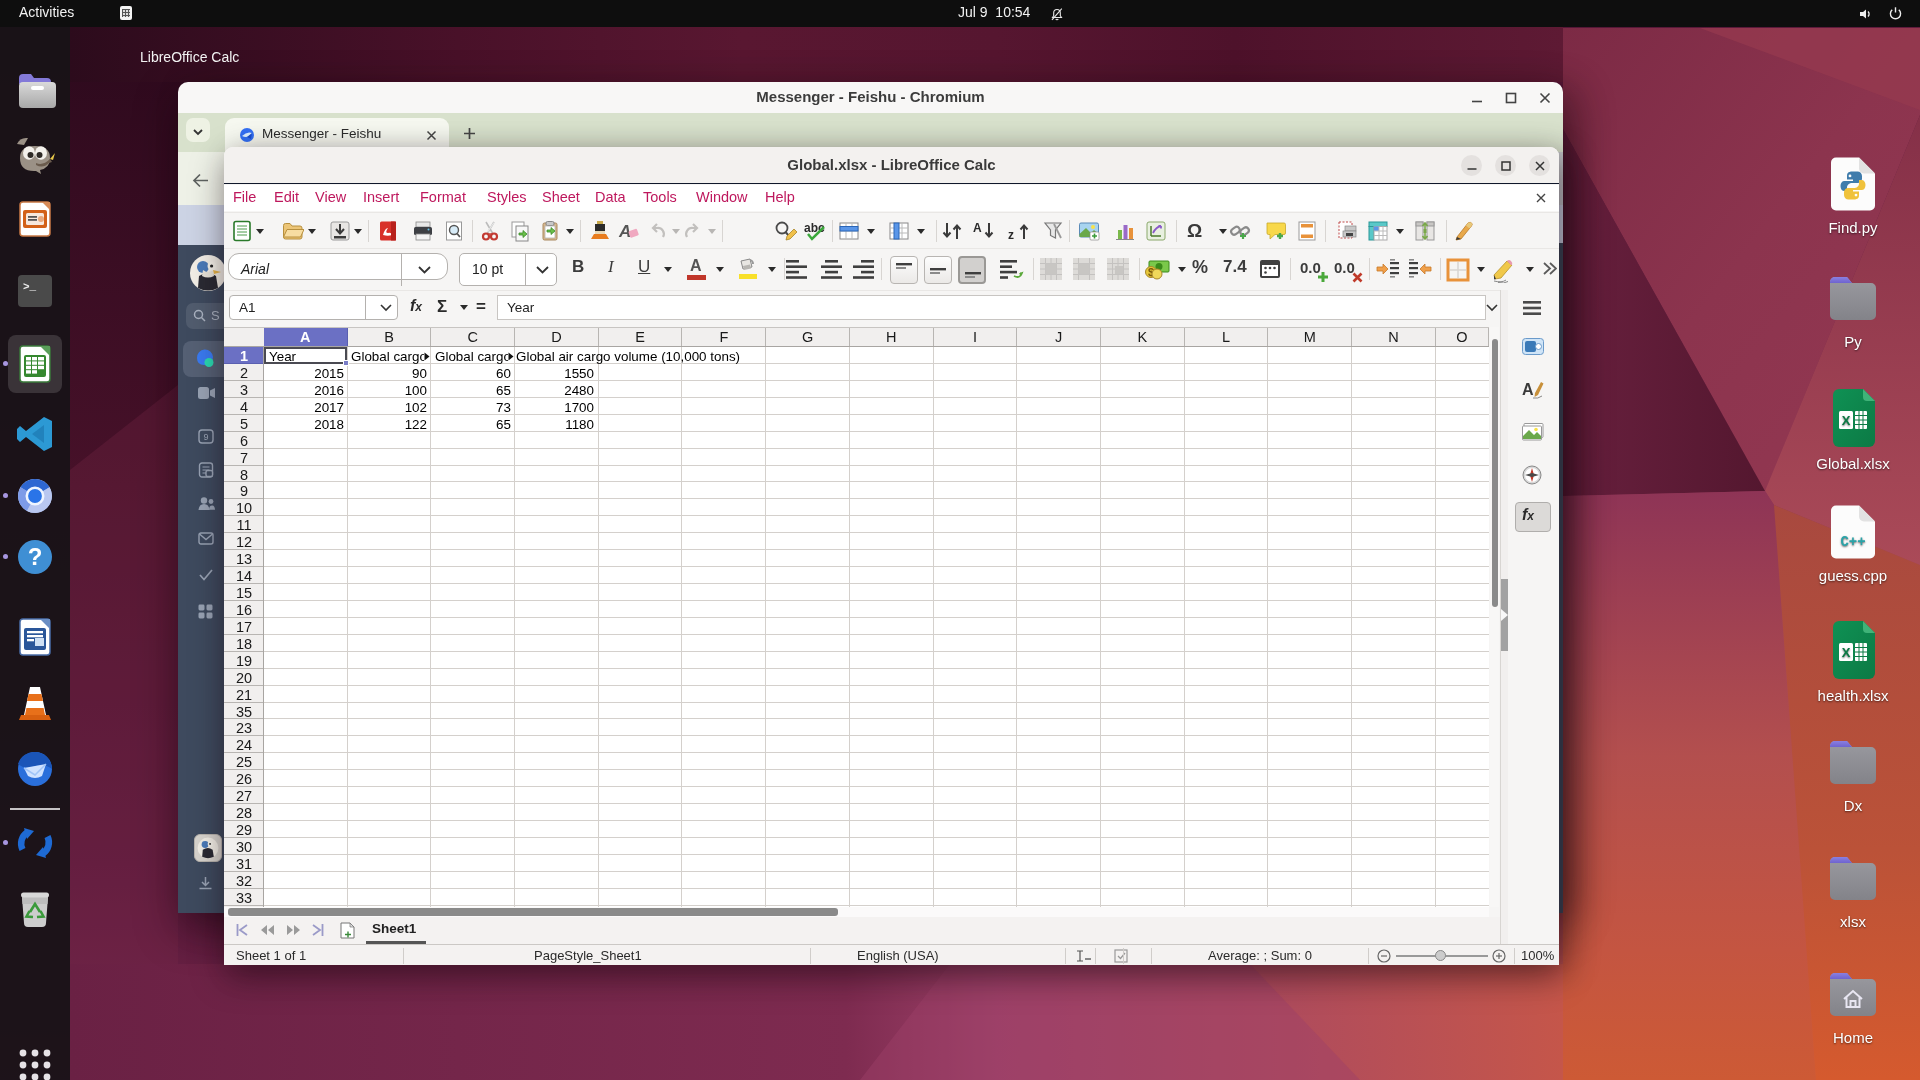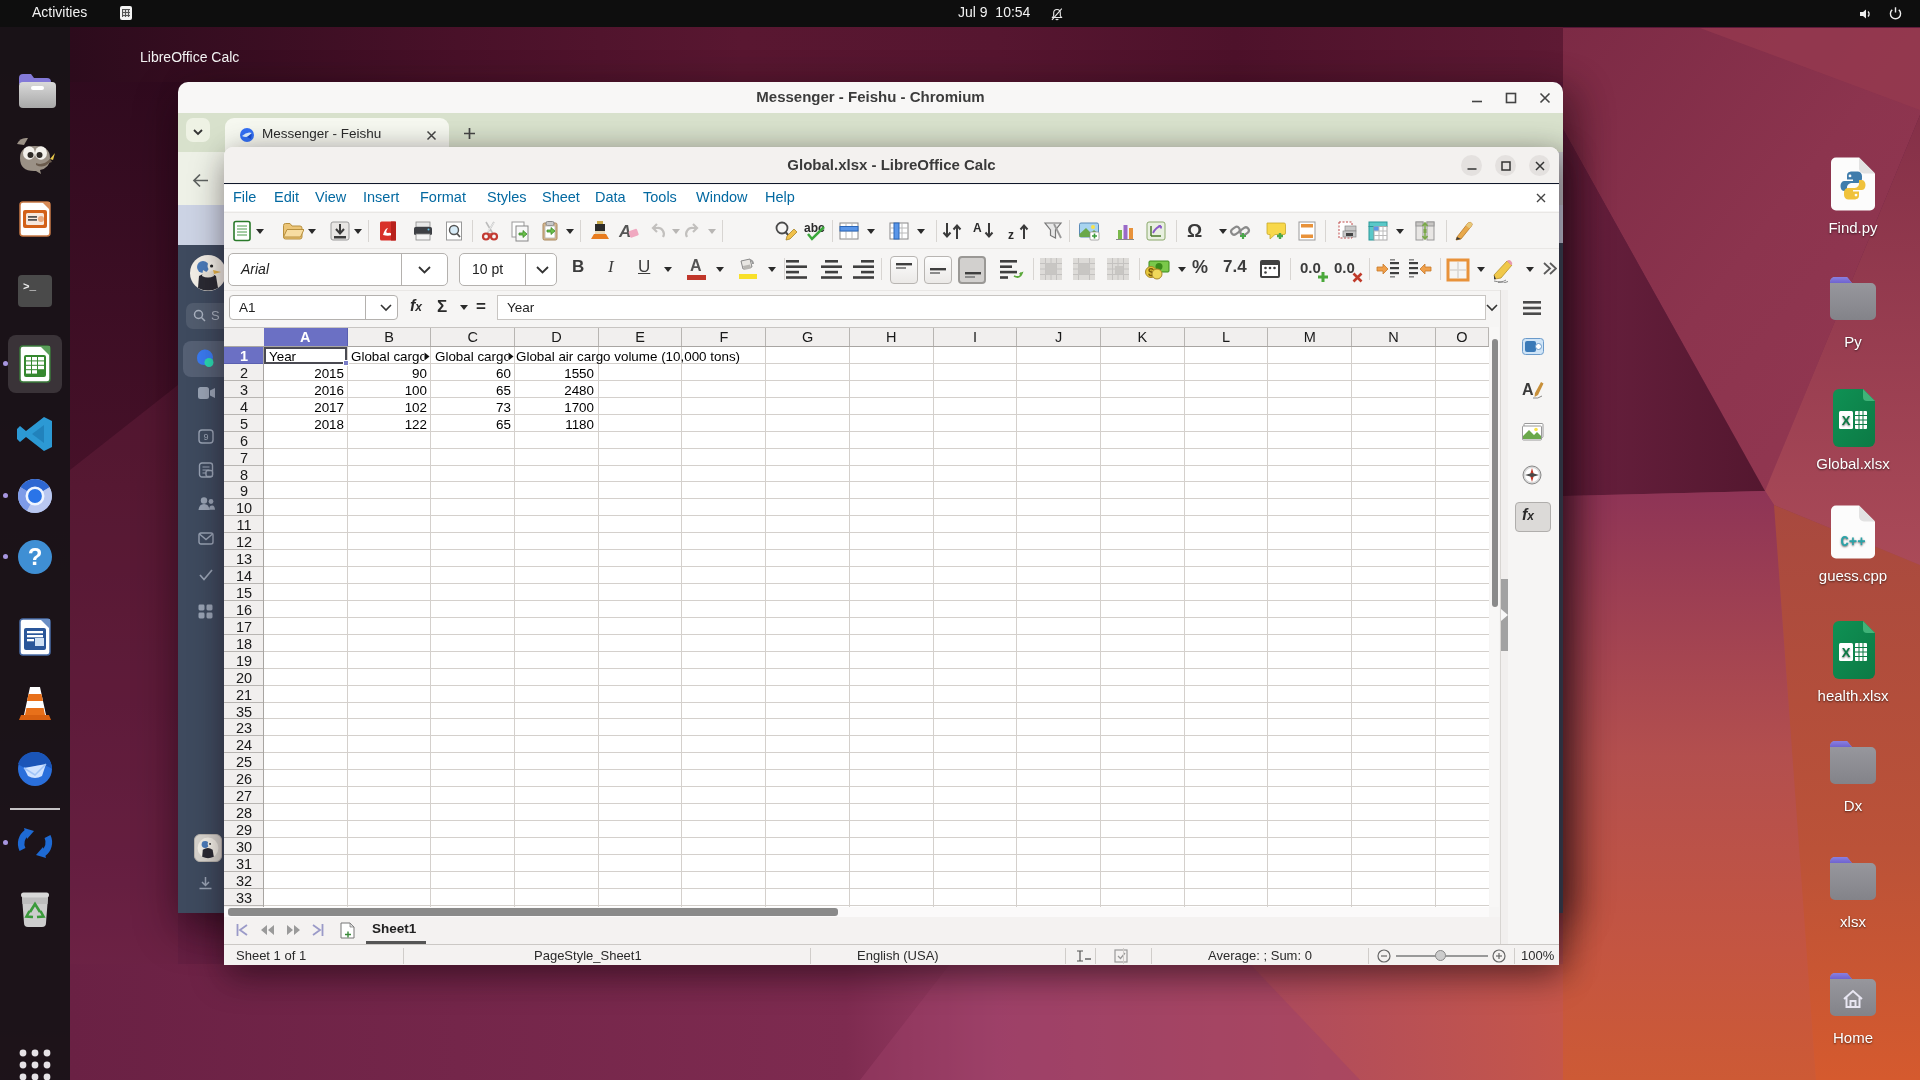--- a/index.html
+++ b/index.html
@@ -1,19 +1,19 @@
 <!DOCTYPE html>
 <html><head>
 <meta charset="utf-8">
 <style>
 * { margin:0; padding:0; box-sizing:border-box; }
 html,body { width:1920px; height:1080px; overflow:hidden; font-family:"Liberation Sans", sans-serif; }
 #wall { position:absolute; left:0; top:0; width:1920px; height:1080px; }
 #topbar { position:absolute; left:0; top:0; width:1920px; height:27px; background:#0e0e0e; color:#f2f2f2; font-size:14px; z-index:50; }
-#topbar .act { position:absolute; left:32px; top:4px; }
+#topbar .act { position:absolute; left:19px; top:4px; }
 #topbar .appname { position:absolute; left:140px; top:4px;margin-top:45px; }
 #topbar .clock { position:absolute; left:958px; top:4px; }
 #topbar .appicon { position:absolute; left:120px; top:6px; width:12px; height:14px; background:#f3f3f3; border-radius:2px; }
 #topbar .appicon:before { content:""; position:absolute; left:2px; top:3px; width:8px; height:8px;
   background:linear-gradient(#555 1px,transparent 1px),linear-gradient(90deg,#555 1px,transparent 1px) , #ddd;
   background-size:3px 3px; }
 #dock { position:absolute; left:0; top:27px; width:70px; height:1053px; background:rgba(25,19,24,0.93); z-index:40; }
 .dkic { position:absolute; left:14px; width:42px; height:42px; }
 .dkdot { position:absolute; left:3px; width:5px; height:5px; border-radius:50%; background:#a796e0; }
 .desk { position:absolute; width:120px; text-align:center; color:#ffffff; font-size:15px; z-index:5; text-shadow:0 1px 2px rgba(0,0,0,0.6); }
@@ -34,21 +34,21 @@
 #chrome .fsearch svg { vertical-align:-2px; margin-right:5px; }
 #chrome .fitem { position:absolute; left:5px; top:96px; width:55px; height:36px; border-radius:8px; background:#556074; padding:8px 0 0 13px; }
 #chrome .fico { position:absolute; left:20px; }
 #chrome .fredge { position:absolute; right:0; top:38px; width:7px; height:670px; background:#3b4859; }
 
 #calc { position:absolute; left:224px; top:147px; width:1335px; height:818px; background:#f6f5f4; border-radius:9px 9px 0 0; box-shadow:0 12px 34px rgba(20,5,12,0.4), 12px 5px 30px rgba(25,6,14,0.25); z-index:20; }
 #calc .ktbar { position:absolute; left:0; top:0; width:100%; height:37px; background:#f3f1ef; border-radius:9px 9px 0 0; border-bottom:1px solid #0f172a; }
 #calc .ktitle { position:absolute; width:100%; text-align:center; top:9px; font-size:15px; font-weight:bold; color:#3a3a3a; }
 .kbtn { position:absolute; top:8px; width:21px; height:21px; border-radius:50%; background:#e4e1df; }
 .kbtn svg { position:absolute; left:3.5px; top:3.5px; }
-#calc .menubar { position:absolute; left:0; top:38px; width:100%; height:26px; background:#ffffff; font-size:14.5px; color:#0369a1; }
+#calc .menubar { position:absolute; left:0; top:38px; width:100%; height:26px; background:#ffffff; font-size:14.5px; color:#be185d; }
 #calc .menubar span { position:absolute; top:4px; }
 #calc .tb1 { position:absolute; left:0; top:65px; width:100%; height:36px; background:#f6f5f4; border-top:1px solid #e9e7e5; }
 #calc .tb2 { position:absolute; left:0; top:101px; width:100%; height:42px; background:#f6f5f4; border-top:1px solid #e9e7e5; }
 #calc .fbar { position:absolute; left:0; top:143px; width:1276px; height:33px; background:#f6f5f4; border-top:1px solid #e9e7e5; }
 .tsep { position:absolute; top:7px; width:1px; height:22px; background:#d8d5d2; }
 .ticon { position:absolute; top:7px; }
 .tdrop { position:absolute; width:0; height:0; border-left:4px solid transparent; border-right:4px solid transparent; border-top:5px solid #2a2a2a; top:16px; }
 #calc .nbox { position:absolute; left:5px; top:4px; width:169px; height:25px; background:#fff; border:1px solid #b4b1ae; border-radius:4px; font-size:13.5px; color:#222; padding:4px 0 0 9px; }
 #calc .nboxd { position:absolute; left:141px; top:4px; width:33px; height:25px; border-left:1px solid #b4b1ae; }
 #calc .finput { position:absolute; left:273px; top:4px; width:989px; height:25px; background:#fff; border:1px solid #c8c5c2; font-size:13.5px; color:#222; padding:4px 0 0 9px; }
@@ -773,21 +773,21 @@
         <rect x="9.5" y="9" width="3" height="4" fill="#7aa84a"></rect>
       </svg>
     <span class="tsep" style="left:1222px"></span>
     <svg class="ticon" style="left:1230px" width="22" height="22" viewBox="0 0 22 22">
         <path d="M3 17 L14 3 q2.5 -1.5 3.5 0 q1.5 1 0 3 L7 19 l-5 1 z" fill="#e8a84a" stroke="#b87a2a" stroke-width="0.8"></path>
         <path d="M3 17 L7 19 l-5 1 z" fill="#3a3a3a"></path>
         <path d="M14 3 q2.5 -1.5 3.5 0 q1.5 1 0 3 l-2 2.5 l-3.5 -3 z" fill="#e8c87a"></path>
       </svg>
   </div>
   <div class="tb2">
-    <div style="position:absolute;left:4px;top:4px;width:220px;height:33px;background:#fff;border:1px solid #b4b1ae;border-radius:5px;font-size:14px;font-style:italic;color:#222;padding:7px 0 0 12px;">Arial</div>
+    <div style="position:absolute;left:4px;top:4px;width:220px;height:27px;background:#fff;border:1px solid #b4b1ae;border-radius:11px;font-size:14px;font-style:italic;color:#222;padding:7px 0 0 12px;">Arial</div>
     <div style="position:absolute;left:177px;top:4px;width:1px;height:33px;background:#b4b1ae"></div>
     <svg style="position:absolute;left:194px;top:17px" width="13" height="8" viewBox="0 0 13 8">
         <path d="M1 1 L6.5 6.5 L12 1" stroke="#333" stroke-width="1.8" fill="none"></path>
       </svg>
     <div style="position:absolute;left:235px;top:4px;width:98px;height:33px;background:#fff;border:1px solid #b4b1ae;border-radius:5px;font-size:14px;color:#222;padding:7px 0 0 12px;">10 pt</div>
     <div style="position:absolute;left:301px;top:4px;width:1px;height:33px;background:#b4b1ae"></div>
     <svg style="position:absolute;left:312px;top:17px" width="13" height="8" viewBox="0 0 13 8">
         <path d="M1 1 L6.5 6.5 L12 1" stroke="#333" stroke-width="1.8" fill="none"></path>
       </svg>
     <div style="position:absolute;left:348px;top:8px;font-size:17px;font-weight:bold;color:#3c3c3c">B</div>

